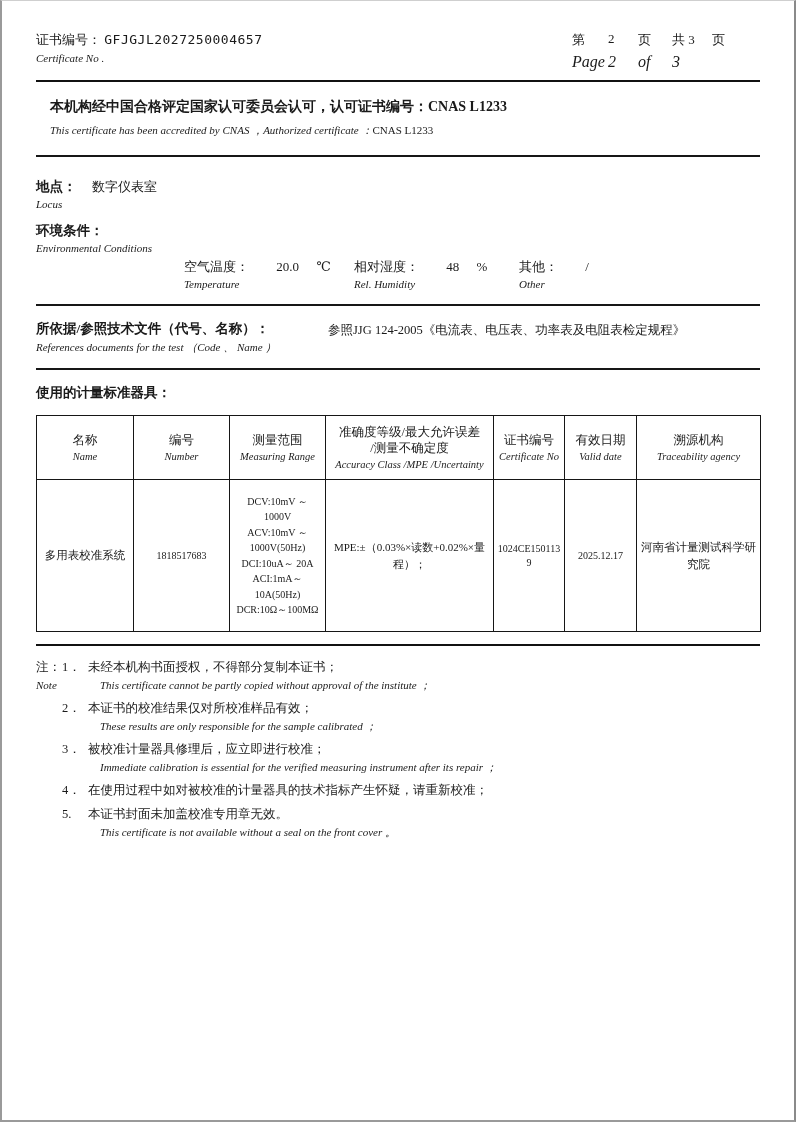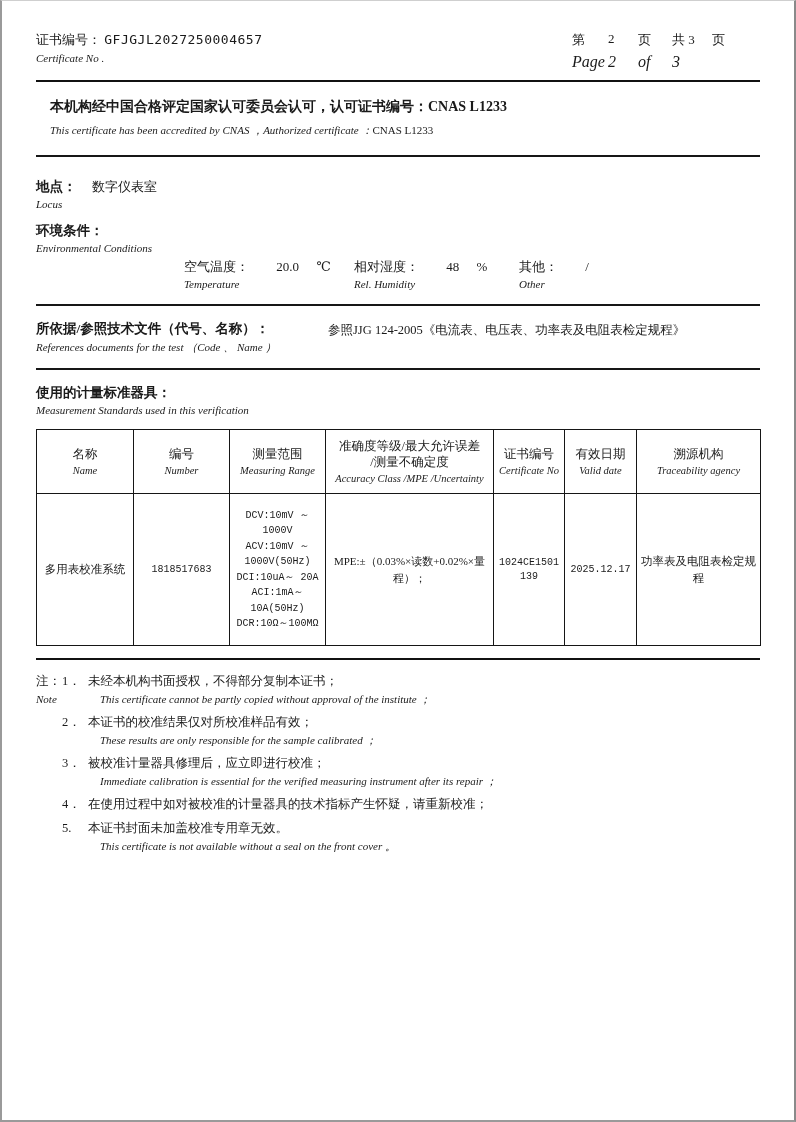--- a/index.html
+++ b/index.html
@@ -72,21 +72,21 @@
     text-align: center; vertical-align: middle;
     font-weight: normal;
   }
   table.std th { height: 64px; padding: 3px 2px; }
   table.std td { height: 152px; padding: 3px 3px; }
   .th-zh { font-size: 12.5px; white-space: pre-line; line-height: 1.25; }
   .th-en { font-style: italic; font-size: 10.5px; margin-top: 2px; }
   .c1 { width: 97px; } .c2 { width: 96px; } .c3 { width: 96px; }
   .c4 { width: 168px; } .c5 { width: 71px; } .c6 { width: 72px; } .c7 { width: 124px; }
   .cell-zh { font-size: 11.5px; }
-  .cell-mono { font-family: Liberation Mono, monospace; font-size: 10px; }
+  .cell-mono { font-family: Liberation Serif, serif; font-size: 10px; }
   .cell-range { white-space: pre-line; line-height: 1.55; font-size: 10px; }
   .cell-acc { font-size: 11px; line-height: 1.5; }
   .cell-wrap { word-break: break-all; line-height: 1.4; }
   .hr5 { margin-top: 12px; }
 
   
   .notes { margin-top: 13px; position: relative; padding-left: 26px; }
   .note-side { position: absolute; left: 0; top: 0; }
   .note-side .zh { font-size: 12.5px; }
   .note-side .en { font-size: 11px; margin-top: 3px; }
@@ -164,21 +164,20 @@
     <div class="left">
       <div class="zh-label">所依据/参照技术文件（代号、名称）：</div>
       <div class="en sub-en">References documents for the test （Code 、 Name ）</div>
     </div>
     <div class="value">参照JJG 124-2005《电流表、电压表、功率表及电阻表检定规程》</div>
   </div>
   <hr class="rule-thin hr4">
 
   <div class="standards-label">
     <div class="bold">使用的计量标准器具：</div>
-    <div class="en sub-en">Measurement Standards used in this verification</div>
   </div>
 
   <table class="std">
     <colgroup>
       <col class="c1">
         <col class="c2">
         <col class="c3">
         <col class="c4">
         <col class="c5">
         <col class="c6">
@@ -225,21 +224,21 @@
 1000V
 ACV:10mV ～
 1000V(50Hz)
 DCI:10uA～ 20A
 ACI:1mA～
 10A(50Hz)
 DCR:10Ω～100MΩ</td>
         <td class="cell-acc">MPE:±（0.03%×读数+0.02%×量程）；</td>
         <td class="cell-mono cell-wrap">1024CE1501139</td>
         <td class="cell-mono">2025.12.17</td>
-        <td class="cell-zh cell-wrap">功率表及电阻表检定规程</td>
+        <td class="cell-zh cell-wrap">河南省计量测试科学研究院</td>
       </tr>
     </tbody>
   </table>
   <hr class="rule hr5">
 
   <div class="notes">
     <div class="note-side">
       <div class="zh">注：</div>
       <div class="en">Note</div>
     </div>

